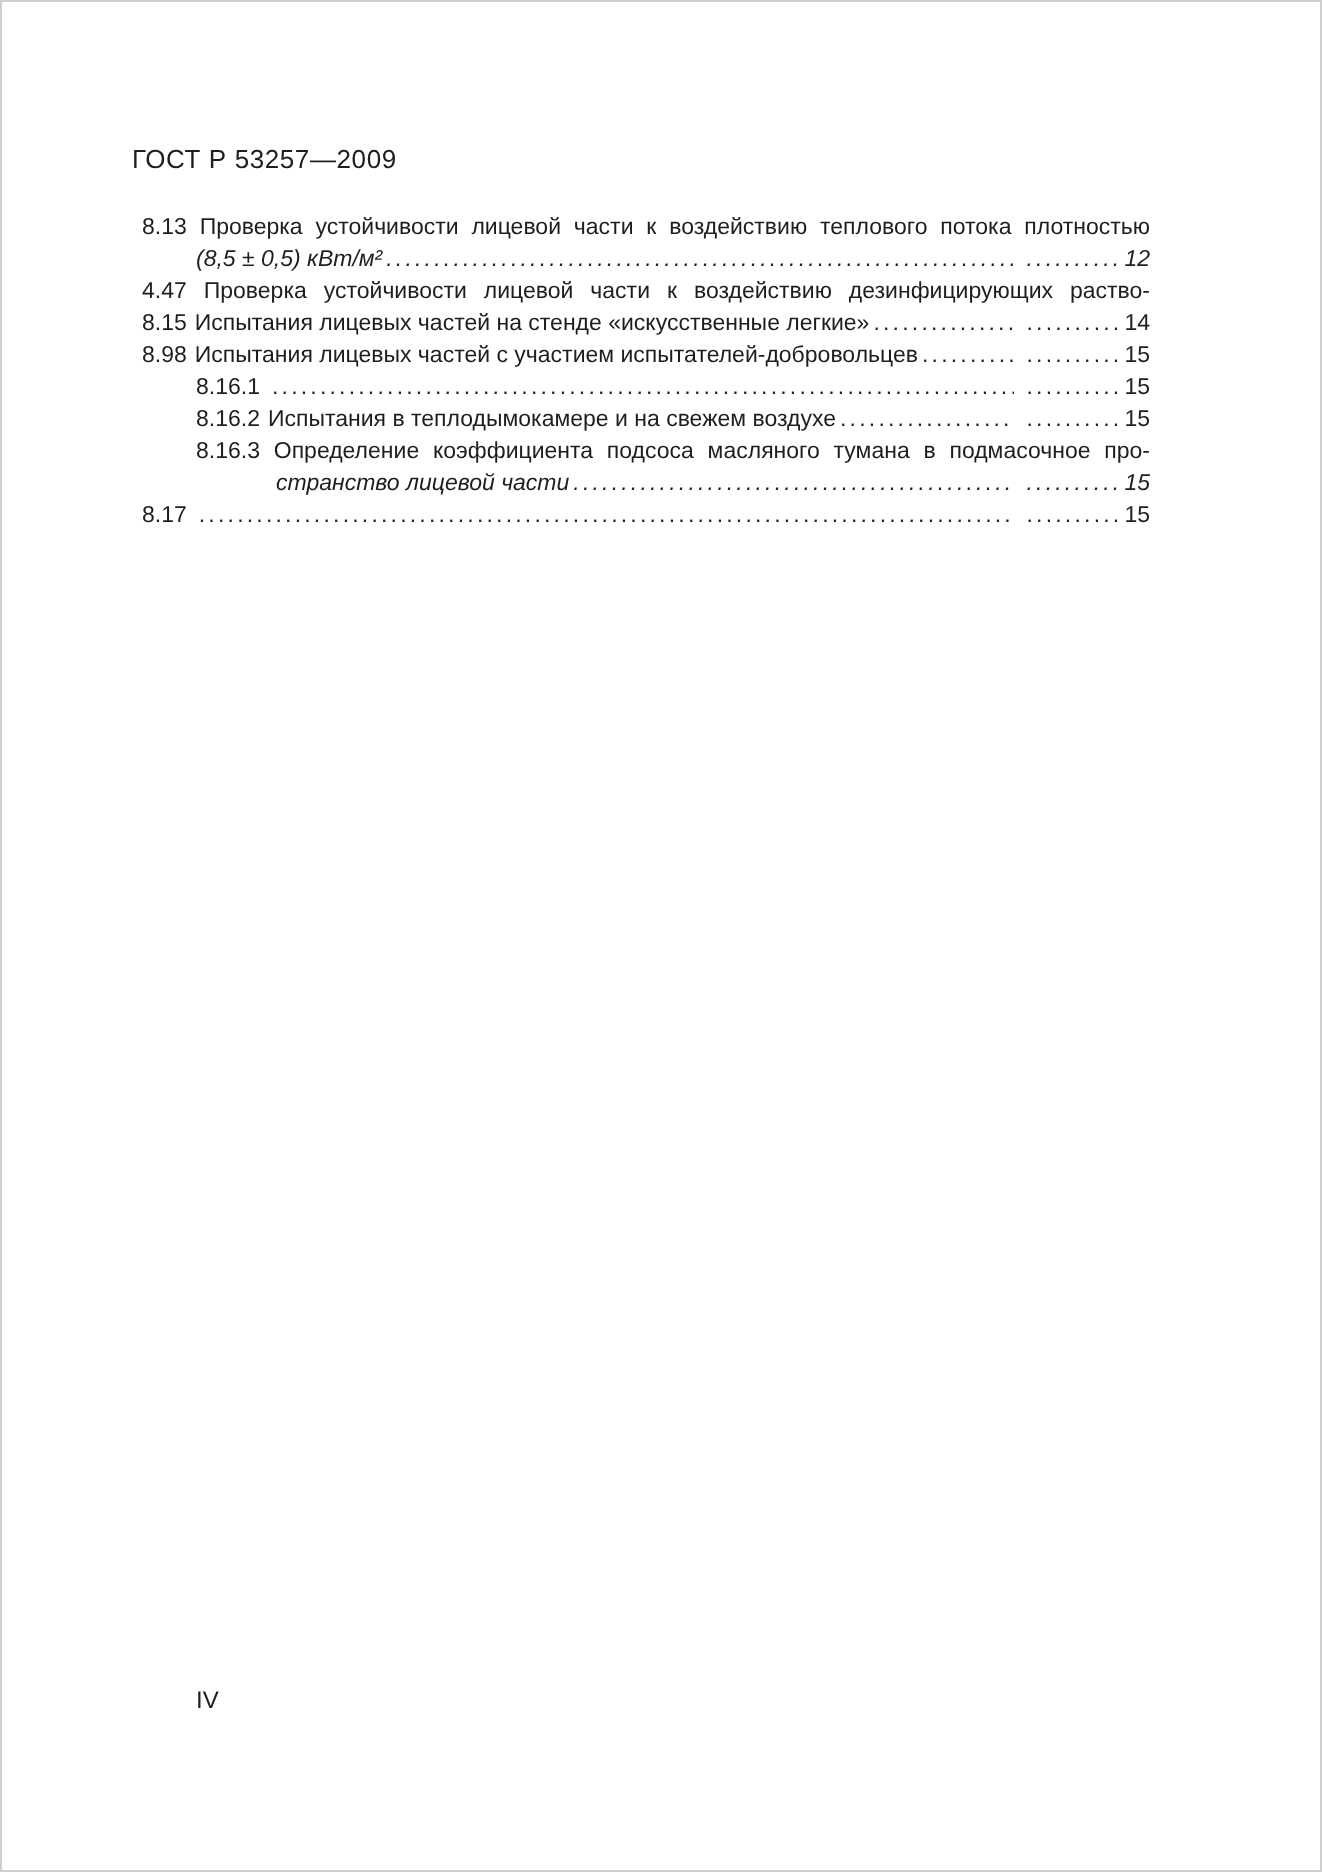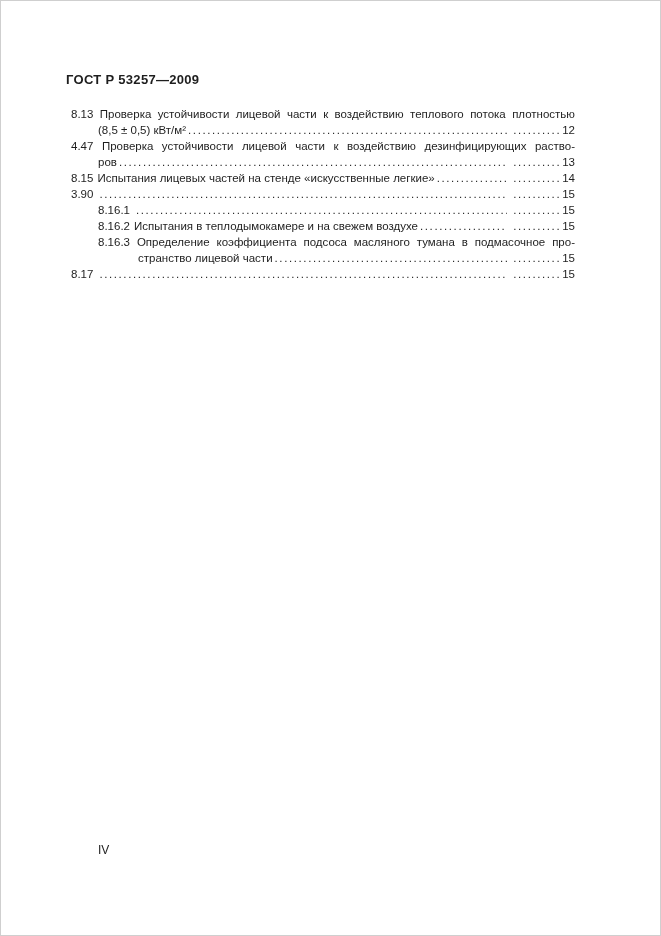--- a/index.html
+++ b/index.html
@@ -13,21 +13,21 @@
   .page {
     position: relative;
     width: 661px; height: 936px;
     background: #ffffff;
     box-shadow: inset 0 0 0 1px #cfcfcf;
   }
   .doc-header {
     position: absolute;
     left: 66px; top: 72px;
     font-size: 13px;
-    font-weight: bold;
+    font-weight: normal;
     letter-spacing: 0.3px;
     white-space: nowrap;
   }
   .toc {
     position: absolute;
     left: 71px; top: 106px;
     width: 504px;
     font-size: 11.5px;
     line-height: 16px;
   }
@@ -41,21 +41,21 @@
   }
   .just .num { margin-right: 0; }
   
   .flexline {
     display: flex;
     align-items: baseline;
   }
   .flexline .num { margin-right: 4px; }
   .num { white-space: nowrap; }
   .txt { white-space: nowrap; }
-  .cont { margin-left: 27px; }          
+  .cont { margin-left: 27px; font-style: italic; }          
   .sub .l1 { margin-left: 27px; }       
   .sub .cont { margin-left: 67px; text-align: right; }     
   .leader {
     flex: 1 1 0;
     overflow: hidden;
     white-space: nowrap;
     letter-spacing: 1.6px;
     margin-left: 2px;
   }
   .leader::after {
@@ -101,41 +101,36 @@
         <span class="tail"></span>
         <span class="pg">12</span>
       </div>
     </div>
 
     <div class="entry">
       <div class="line just l1">
         <span class="num">4.47</span>
         <span class="jtxt">Проверка устойчивости лицевой части к воздействию дезинфицирующих раство-</span>
       </div>
-      <div class="line flexline cont">
-        <span class="txt">ров</span>
-        <span class="leader"></span>
-        <span class="tail"></span>
-        <span class="pg">13</span>
-      </div>
     </div>
 
     <div class="entry">
       <div class="line flexline l1">
         <span class="num">8.15</span>
         <span class="txt">Испытания лицевых частей на стенде «искусственные легкие»</span>
         <span class="leader"></span>
         <span class="tail"></span>
         <span class="pg">14</span>
       </div>
     </div>
 
     <div class="entry">
       <div class="line flexline l1">
-        <span class="num">3.90</span>
+        <span class="num">8.98</span>
+        <span class="txt">Испытания лицевых частей с участием испытателей-добровольцев</span>
         <span class="leader"></span>
         <span class="tail"></span>
         <span class="pg">15</span>
       </div>
     </div>
 
     <div class="entry sub">
       <div class="line flexline l1">
         <span class="num">8.16.1</span>
         <span class="leader"></span>

